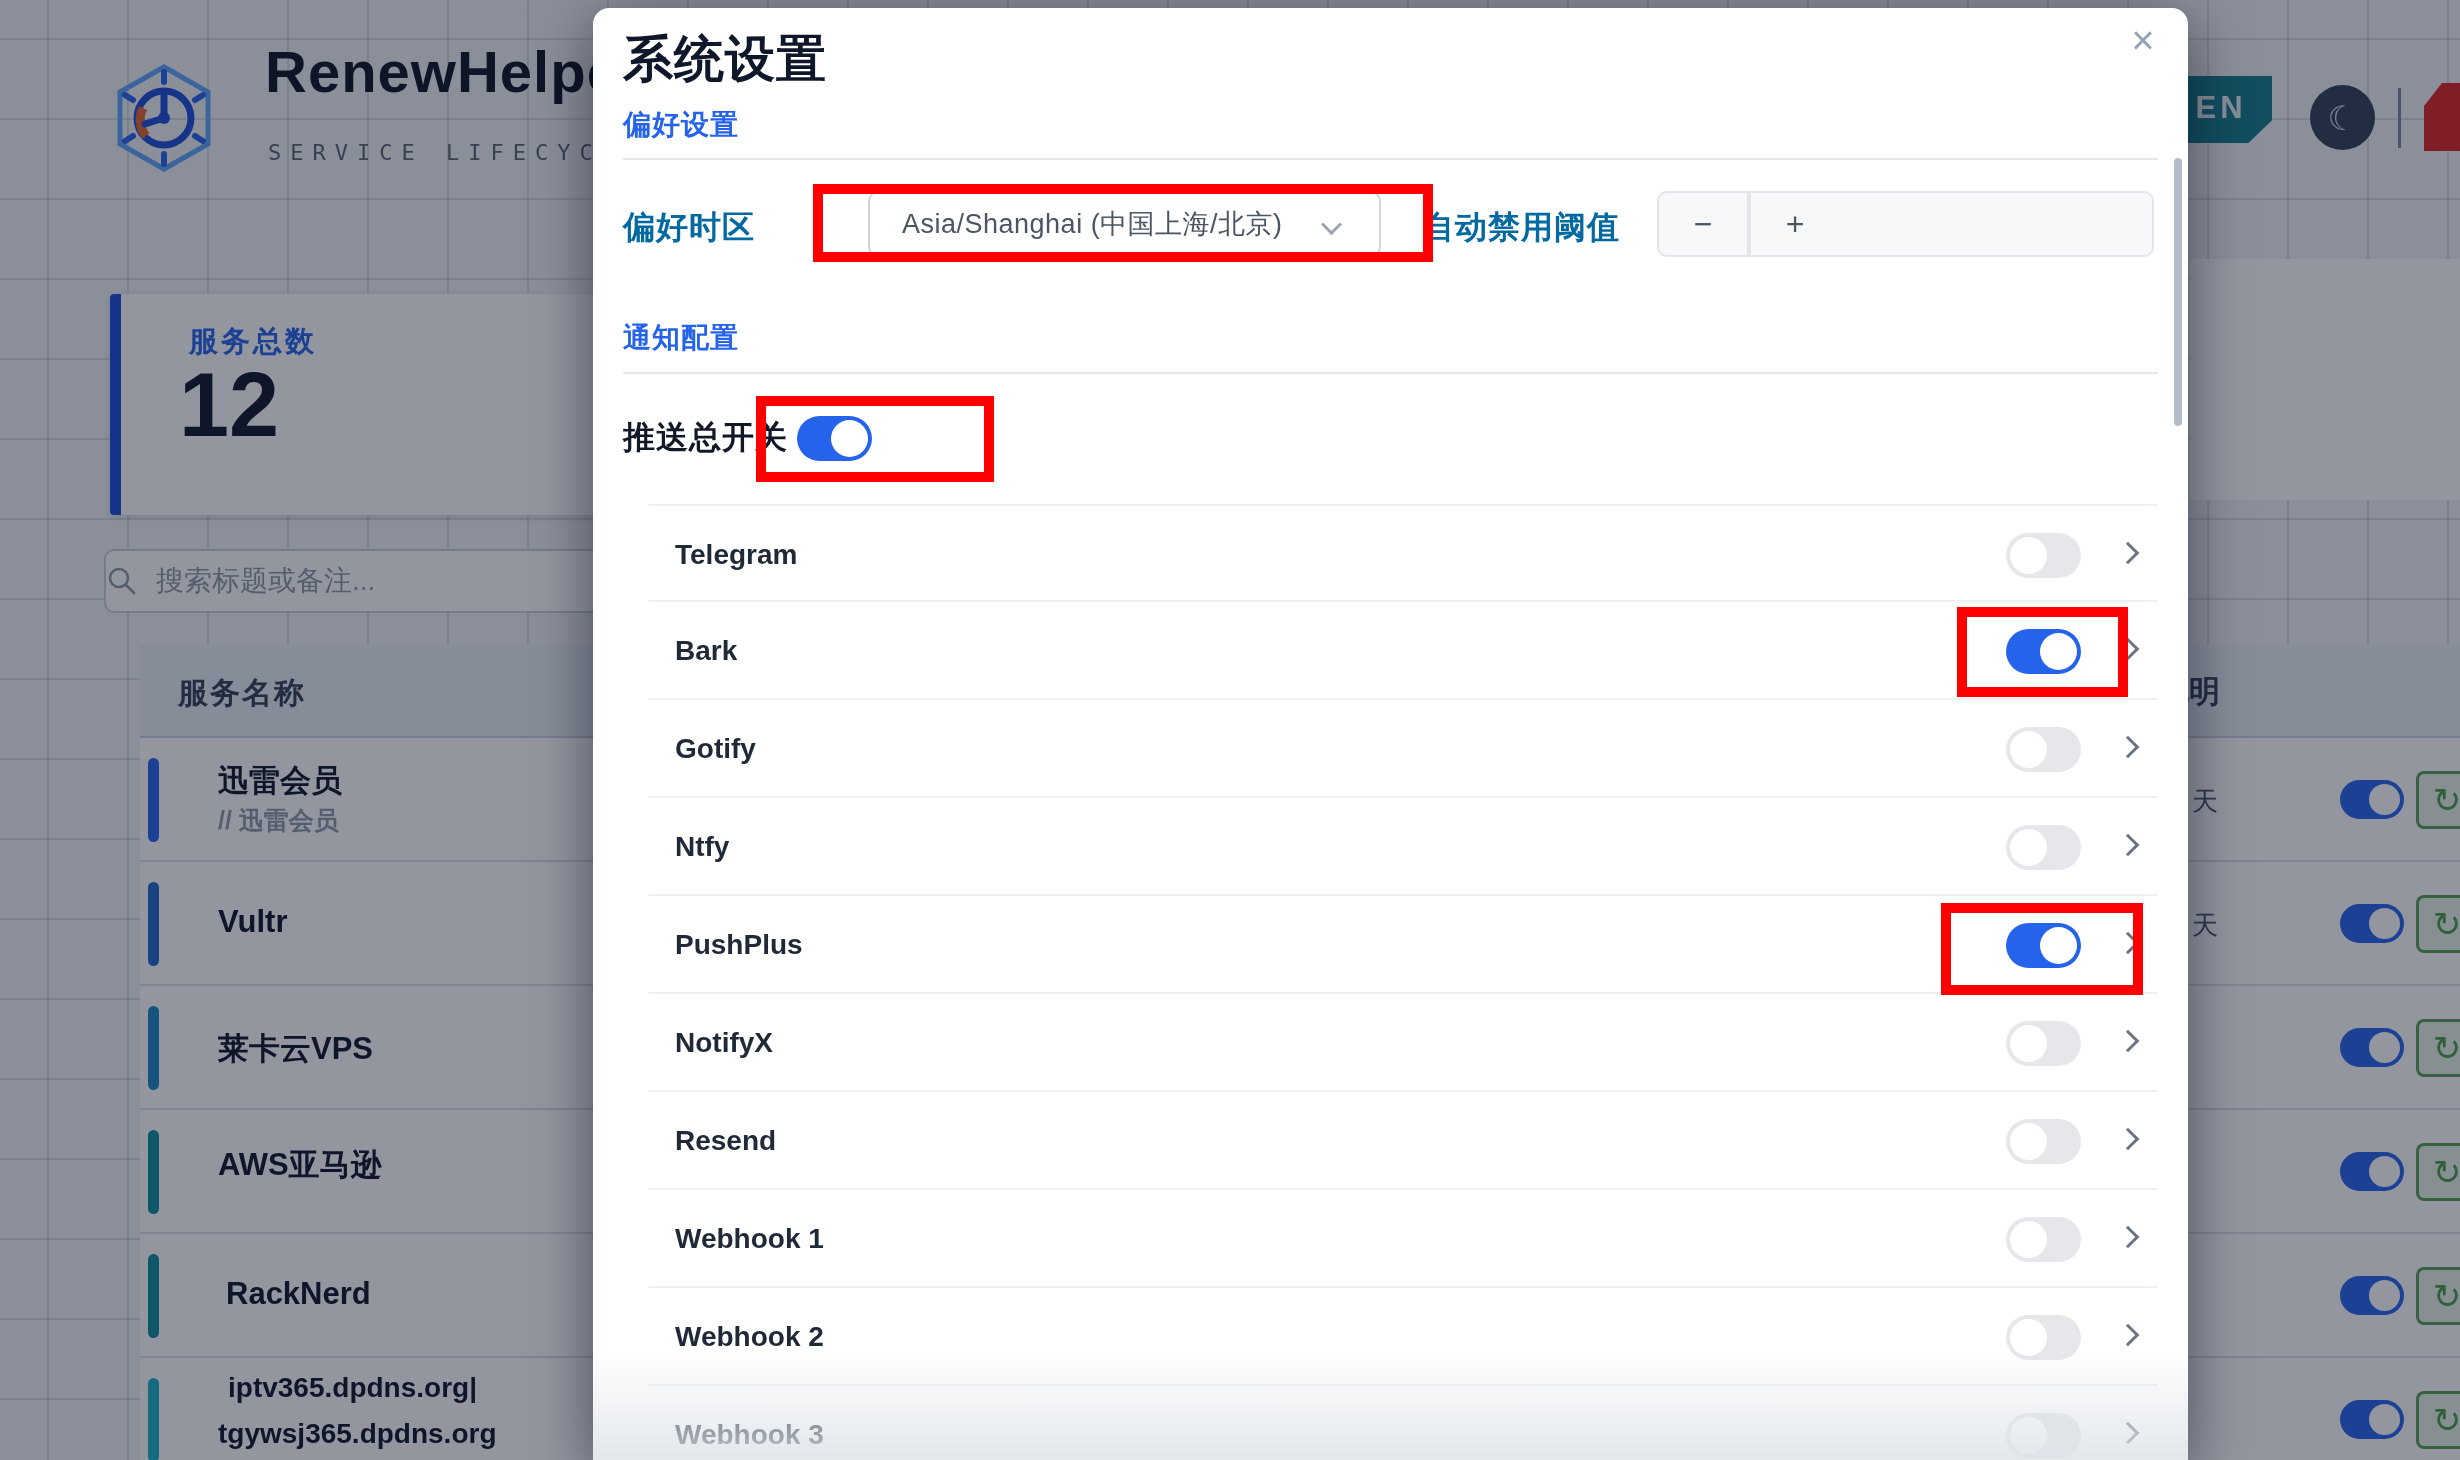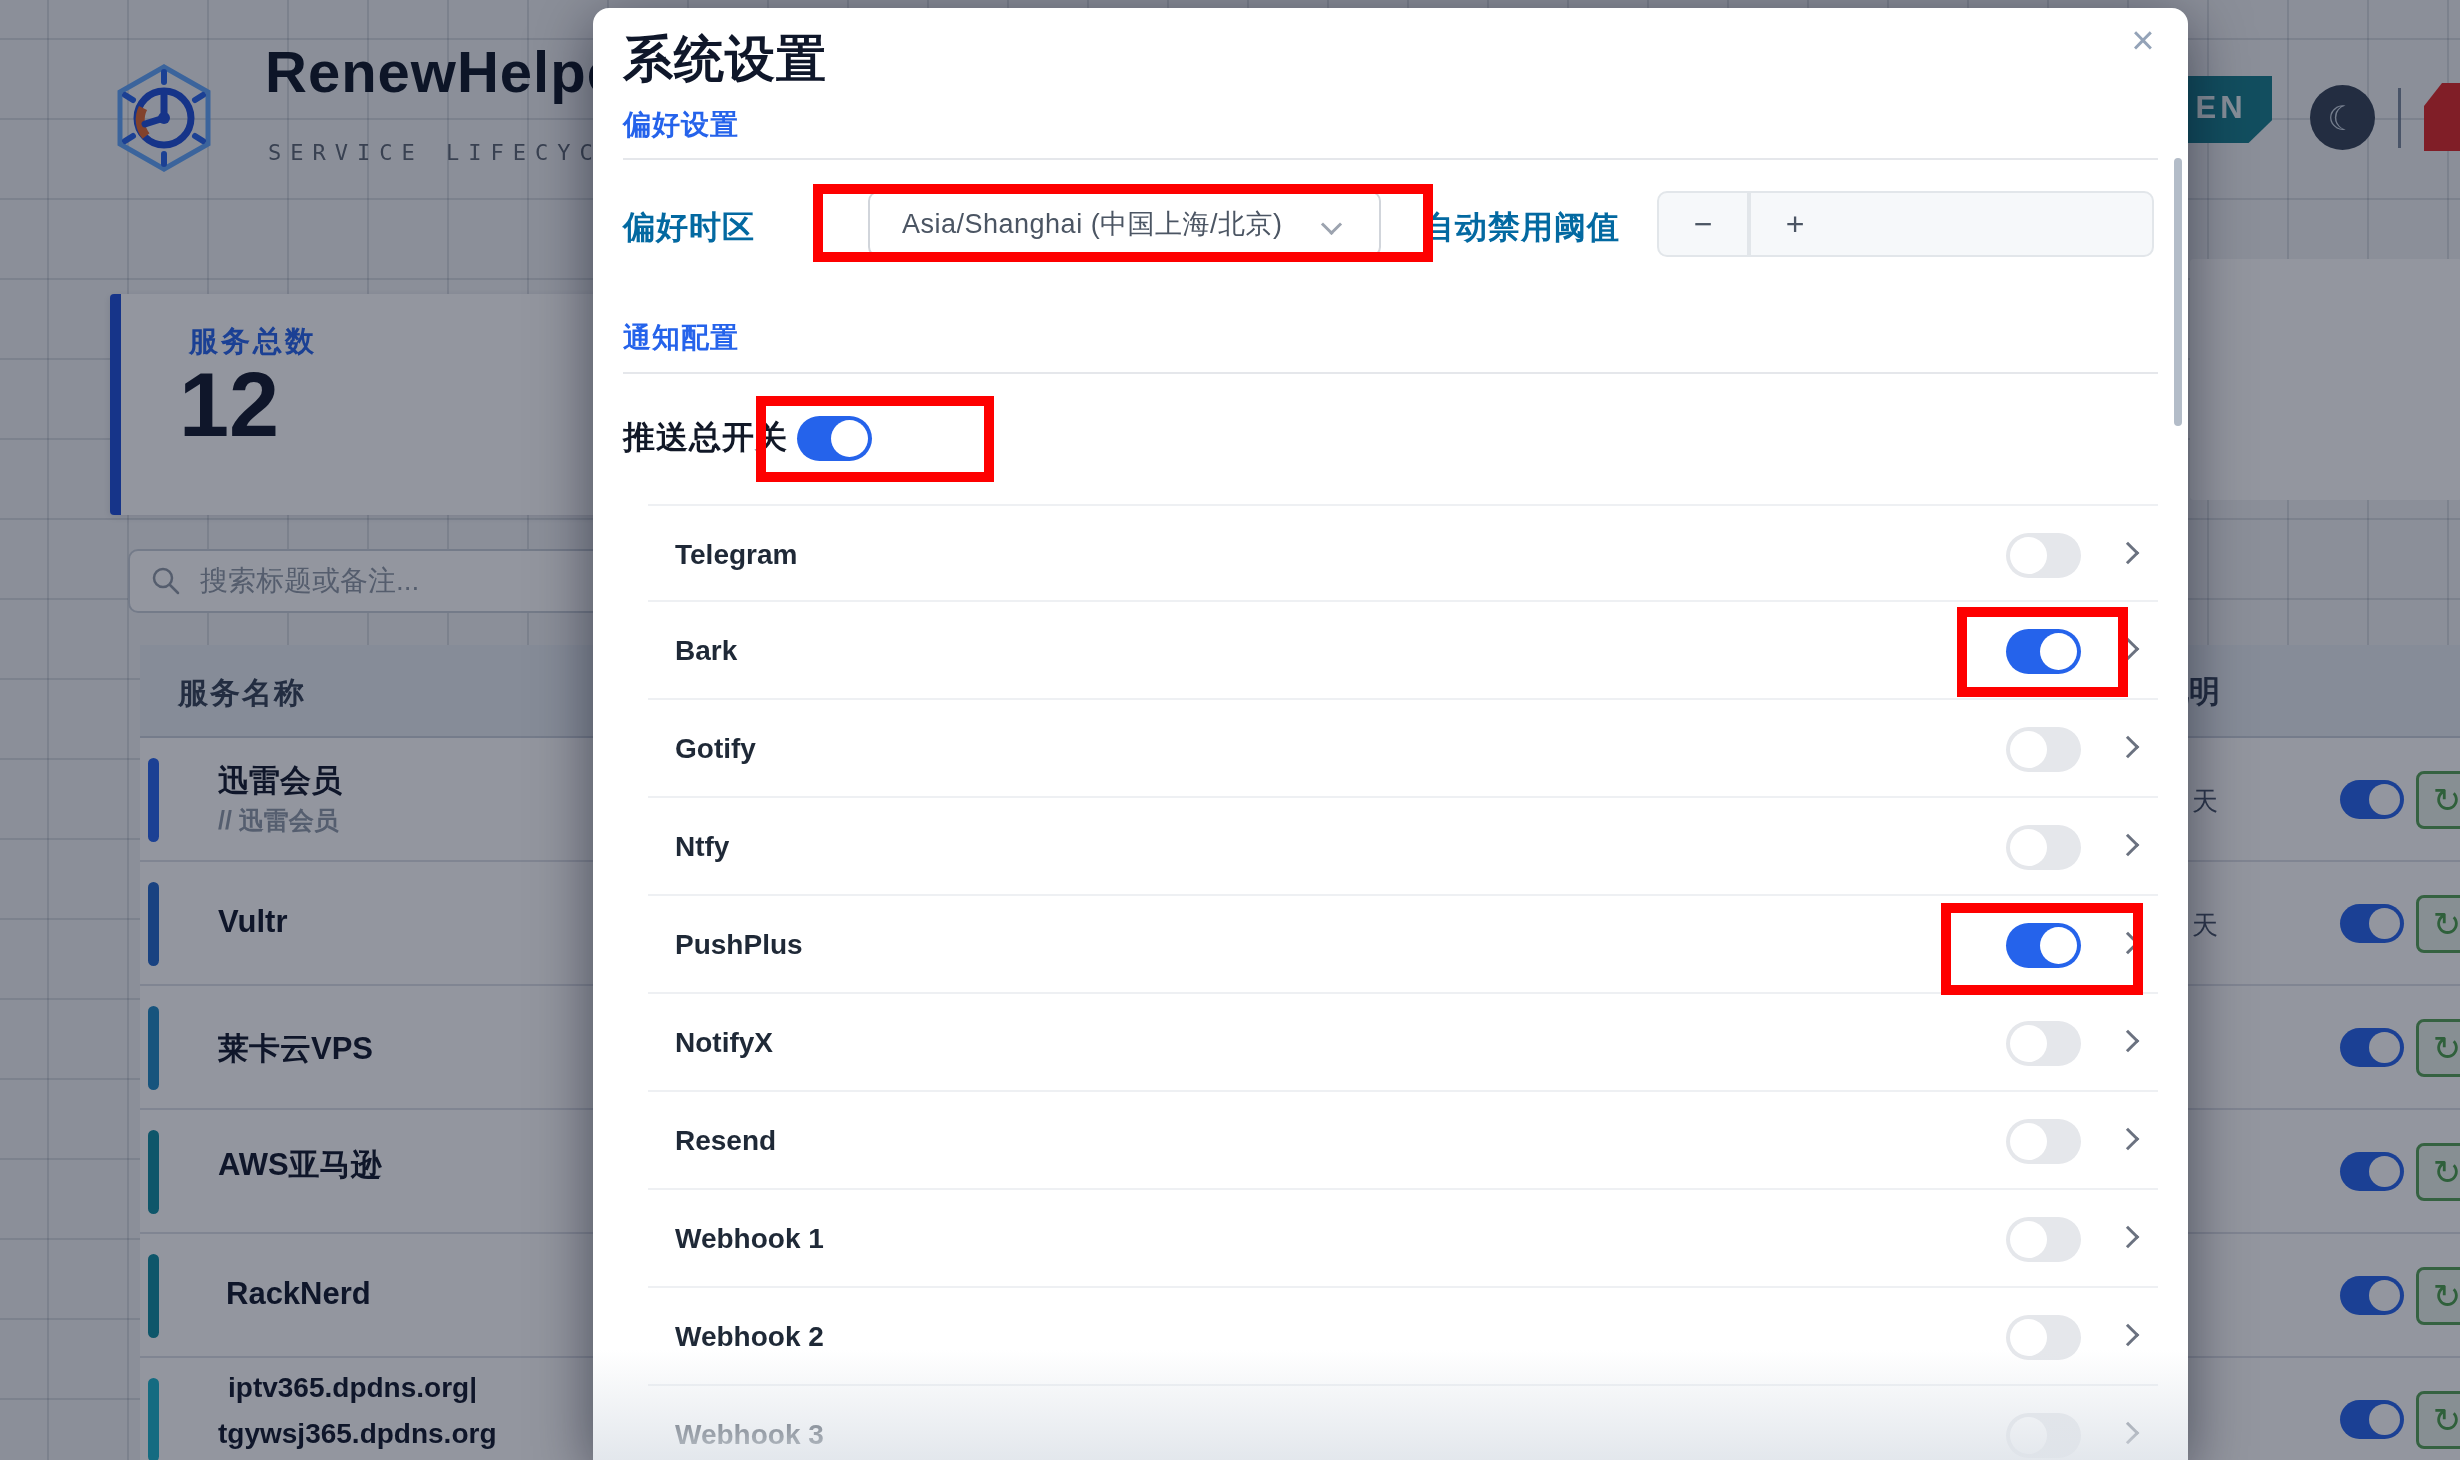--- a/index.html
+++ b/index.html
@@ -26,22 +26,22 @@
   .top-divider{position:absolute;left:2398px;top:88px;width:3px;height:60px;background:rgba(100,116,139,0.85);}
   .danger-btn{position:absolute;left:2424px;top:83px;width:60px;height:68px;background:#dc2626;
     clip-path:polygon(0 34%,30% 0,100% 0,100% 100%,0 100%);}
 
   .stat-card{position:absolute;left:110px;top:294px;width:650px;height:221px;background:#ffffff;
     border-left:11px solid #1d4ed8;border-radius:4px;box-shadow:0 2px 8px rgba(15,23,42,0.12);}
   .stat-label{position:absolute;left:68px;top:28px;font-size:29px;font-weight:700;color:#2563eb;letter-spacing:3px;}
   .stat-value{position:absolute;left:58px;top:60px;font-size:90px;font-weight:800;color:#0f172a;}
   .stat-card-right{position:absolute;left:2190px;top:259px;width:272px;height:241px;background:#ffffff;border-radius:4px;}
 
-  .search-box{position:absolute;left:128px;top:549px;width:700px;height:64px;background:#ffffff;
-    border:2px solid #c7ced8;border-radius:10px;display:flex;align-items:center;padding-left:20px;}
+  .search-box{position:absolute;left:104px;top:549px;width:700px;height:64px;background:#ffffff;
+    border:2px solid #c7ced8;border-radius:10px;display:flex;align-items:center;}
   .search-box input{border:none;outline:none;font-size:28px;color:#334155;margin-left:16px;width:520px;
     font-family:"Liberation Sans",sans-serif;background:transparent;}
   .search-box input::placeholder{color:#8e98a5;}
 
   .table-card{position:absolute;left:140px;top:645px;width:2320px;height:815px;background:#ffffff;}
   .table-head{position:absolute;left:0;top:0;width:100%;height:93px;background:rgba(226,232,240,0.78);
     border-bottom:2px solid #c9d0da;}
   .th-name{position:absolute;left:38px;top:28px;font-size:30px;font-weight:700;color:#334155;letter-spacing:2px;}
   .th-right-frag{position:absolute;left:2018px;top:26px;font-size:31px;font-weight:700;color:#334155;}
   .svc-row{position:absolute;left:0;width:100%;height:124px;border-bottom:2px solid #dde1e7;}

